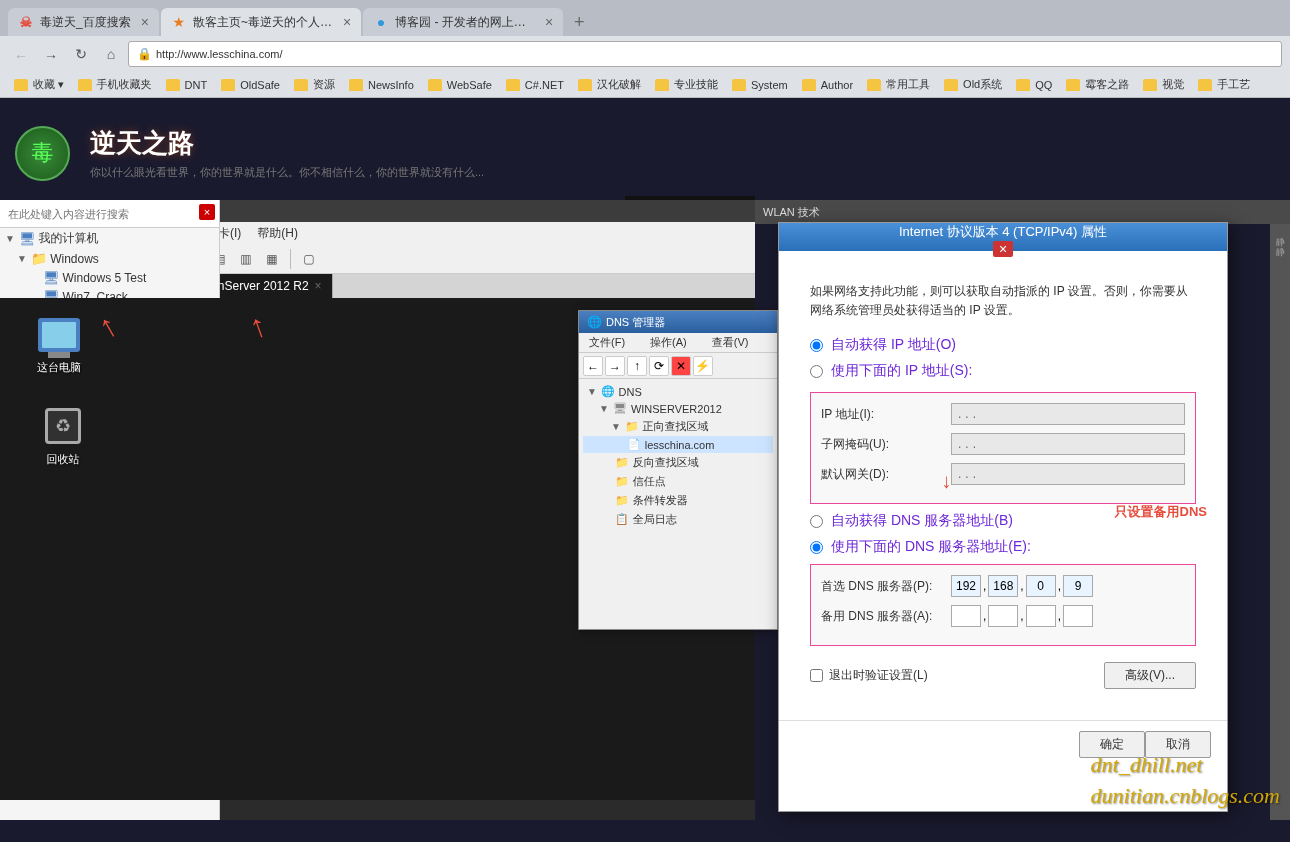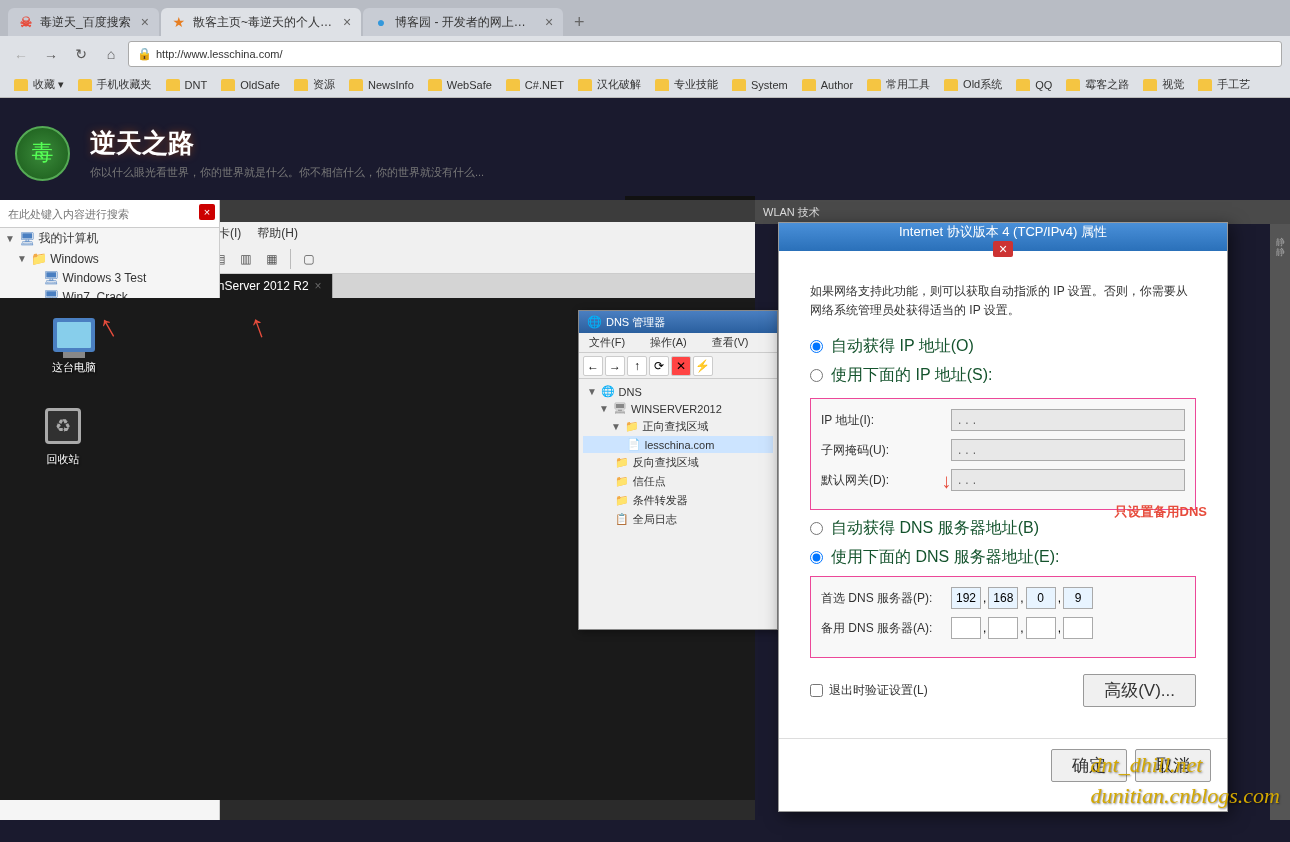--- a/index.html
+++ b/index.html
@@ -77,32 +77,32 @@
     .tcp-title-text { font-size: 13px; }
     .tcp-close { width: 20px; height: 20px; background: #cc3333; color: white; border-radius: 2px; display: flex; align-items: center; justify-content: center; font-size: 14px; cursor: pointer; }
     .tcp-tabs { display: flex; border-bottom: 1px solid #ccc; background: #f0f0f0; }
     .tcp-tab { padding: 6px 16px; font-size: 12px; cursor: pointer; color: #333; border-right: 1px solid #ddd; }
     .tcp-tab.active { background: white; border-bottom: 2px solid white; margin-bottom: -1px; }
     .tcp-body { padding: 31px; }
     .tcp-desc { font-size: 12px; color: #333; line-height: 1.6; margin-bottom: 16px; }
     .tcp-radio-group { margin-bottom: 12px; }
     .tcp-radio-item { display: flex; align-items: center; gap: 8px; margin-bottom: 8px; }
     .tcp-radio-item input[type=radio] { cursor: pointer; }
-    .tcp-radio-label { font-size: 16px; color: #14532d; }
+    .tcp-radio-label { font-size: 14px; color: #6d28d9; }
     .tcp-field-group { background: #f8f8f8; border: 1px solid #ec4899; padding: 10px; margin: 8px 0; }
     .tcp-field-row { display: flex; align-items: center; margin-bottom: 8px; gap: 10px; }
     .tcp-field-label { font-size: 12px; color: #333; width: 120px; flex-shrink: 0; }
     .tcp-field-input { flex: 1; height: 22px; border: 1px solid #aaa; background: #e8e8e8; display: flex; align-items: center; padding: 0 6px; font-size: 12px; color: #666; gap: 4px; }
     .tcp-dns-group { margin-top: 8px; }
     .tcp-ip-box { width: 30px; height: 22px; border: 1px solid #aaa; background: white; text-align: center; font-size: 12px; display: flex; align-items: center; justify-content: center; }
     .tcp-ip-box.filled { background: #e8f4ff; }
     .tcp-checkbox-row { display: flex; align-items: center; gap: 6px; margin-top: 16px; }
     .tcp-checkbox-label { font-size: 12px; color: #333; }
-    .tcp-footer { display: flex; justify-content: flex-end; gap: 8px; padding: 10px 16px; border-top: 1px solid #ddd; }
-    .tcp-btn { padding: 4px 20px; font-size: 17px; color: #333; background: #f0f0f0; border: 1px solid #999; cursor: pointer; border-radius: 2px; }
+    .tcp-footer { display: flex; justify-content: flex-end; padding: 10px 16px; border-top: 1px solid #ddd; }
+    .tcp-btn { padding: 4px 20px; font-size: 12px; color: #333; background: #f0f0f0; border: 1px solid #999; cursor: pointer; border-radius: 2px; }
 
     
     .watermark { position: absolute; bottom: 30px; right: 10px; z-index: 200; pointer-events: none; }
     .watermark-text { color: #d4a800; font-size: 22px; font-family: cursive; font-style: italic; text-shadow: 1px 1px 2px rgba(0,0,0,0.5); line-height: 1.4; }
     .wlan-bar { position: absolute; left: 755px; top: 200px; width: 540px; height: 24px; background: #4a4a4a; display: flex; align-items: center; padding: 0 8px; color: #ddd; font-size: 11px; z-index: 5; }
   </style>
 </head>
 <body>
 
 <div class="browser-chrome">
@@ -290,21 +290,21 @@
         <span>我的计算机</span>
       </div>
       <div class="tree-item indent1">
         <span class="expand">▼</span>
         <span class="folder-icon">📁</span>
         <span>Windows</span>
       </div>
       <div class="tree-item indent2">
         <span class="expand"></span>
         <span class="pc-icon">🖥</span>
-        <span>Windows 3 Test</span>
+        <span>Windows 5 Test</span>
       </div>
       <div class="tree-item indent2">
         <span class="expand"></span>
         <span class="pc-icon">🖥</span>
         <span>Win7_Crack</span>
       </div>
       <div class="tree-item indent2">
         <span class="expand">▼</span>
         <span class="folder-icon">📁</span>
         <span>Servers</span>
@@ -348,21 +348,21 @@
       </div>
       <div class="tree-item indent1">
         <span class="expand"></span>
         <span class="folder-icon">📁</span>
         <span>共享的虚拟机</span>
       </div>
     </div>
 
     <div style="flex:1; background:#1a1a1a; position:relative; overflow:hidden;">
 
-      <div class="desktop-icon" style="left:52px; top:20px;">
+      <div class="desktop-icon" style="left:37px; top:20px;">
         <div style="width:42px; height:34px; background:#4a7fc1; border-radius:3px; position:relative; display:flex; align-items:center; justify-content:center;">
           <div style="width:34px; height:26px; background:#87ceeb; border-radius:1px;"></div>
           <div style="position:absolute; bottom:-6px; left:50%; transform:translateX(-50%); width:22px; height:6px; background:#888;"></div>
         </div>
         <span style="color:white; font-size:11px; text-shadow:1px 1px 2px black; margin-top:4px;">这台电脑</span>
       </div>
       <div class="desktop-icon" style="left:45px; top:110px;">
         <div style="width:36px; height:36px; border:3px solid #aaa; border-radius:4px; display:flex; align-items:center; justify-content:center; background:rgba(255,255,255,0.1);">
           <span style="color:#aaa; font-size:18px;">♻</span>
         </div>

